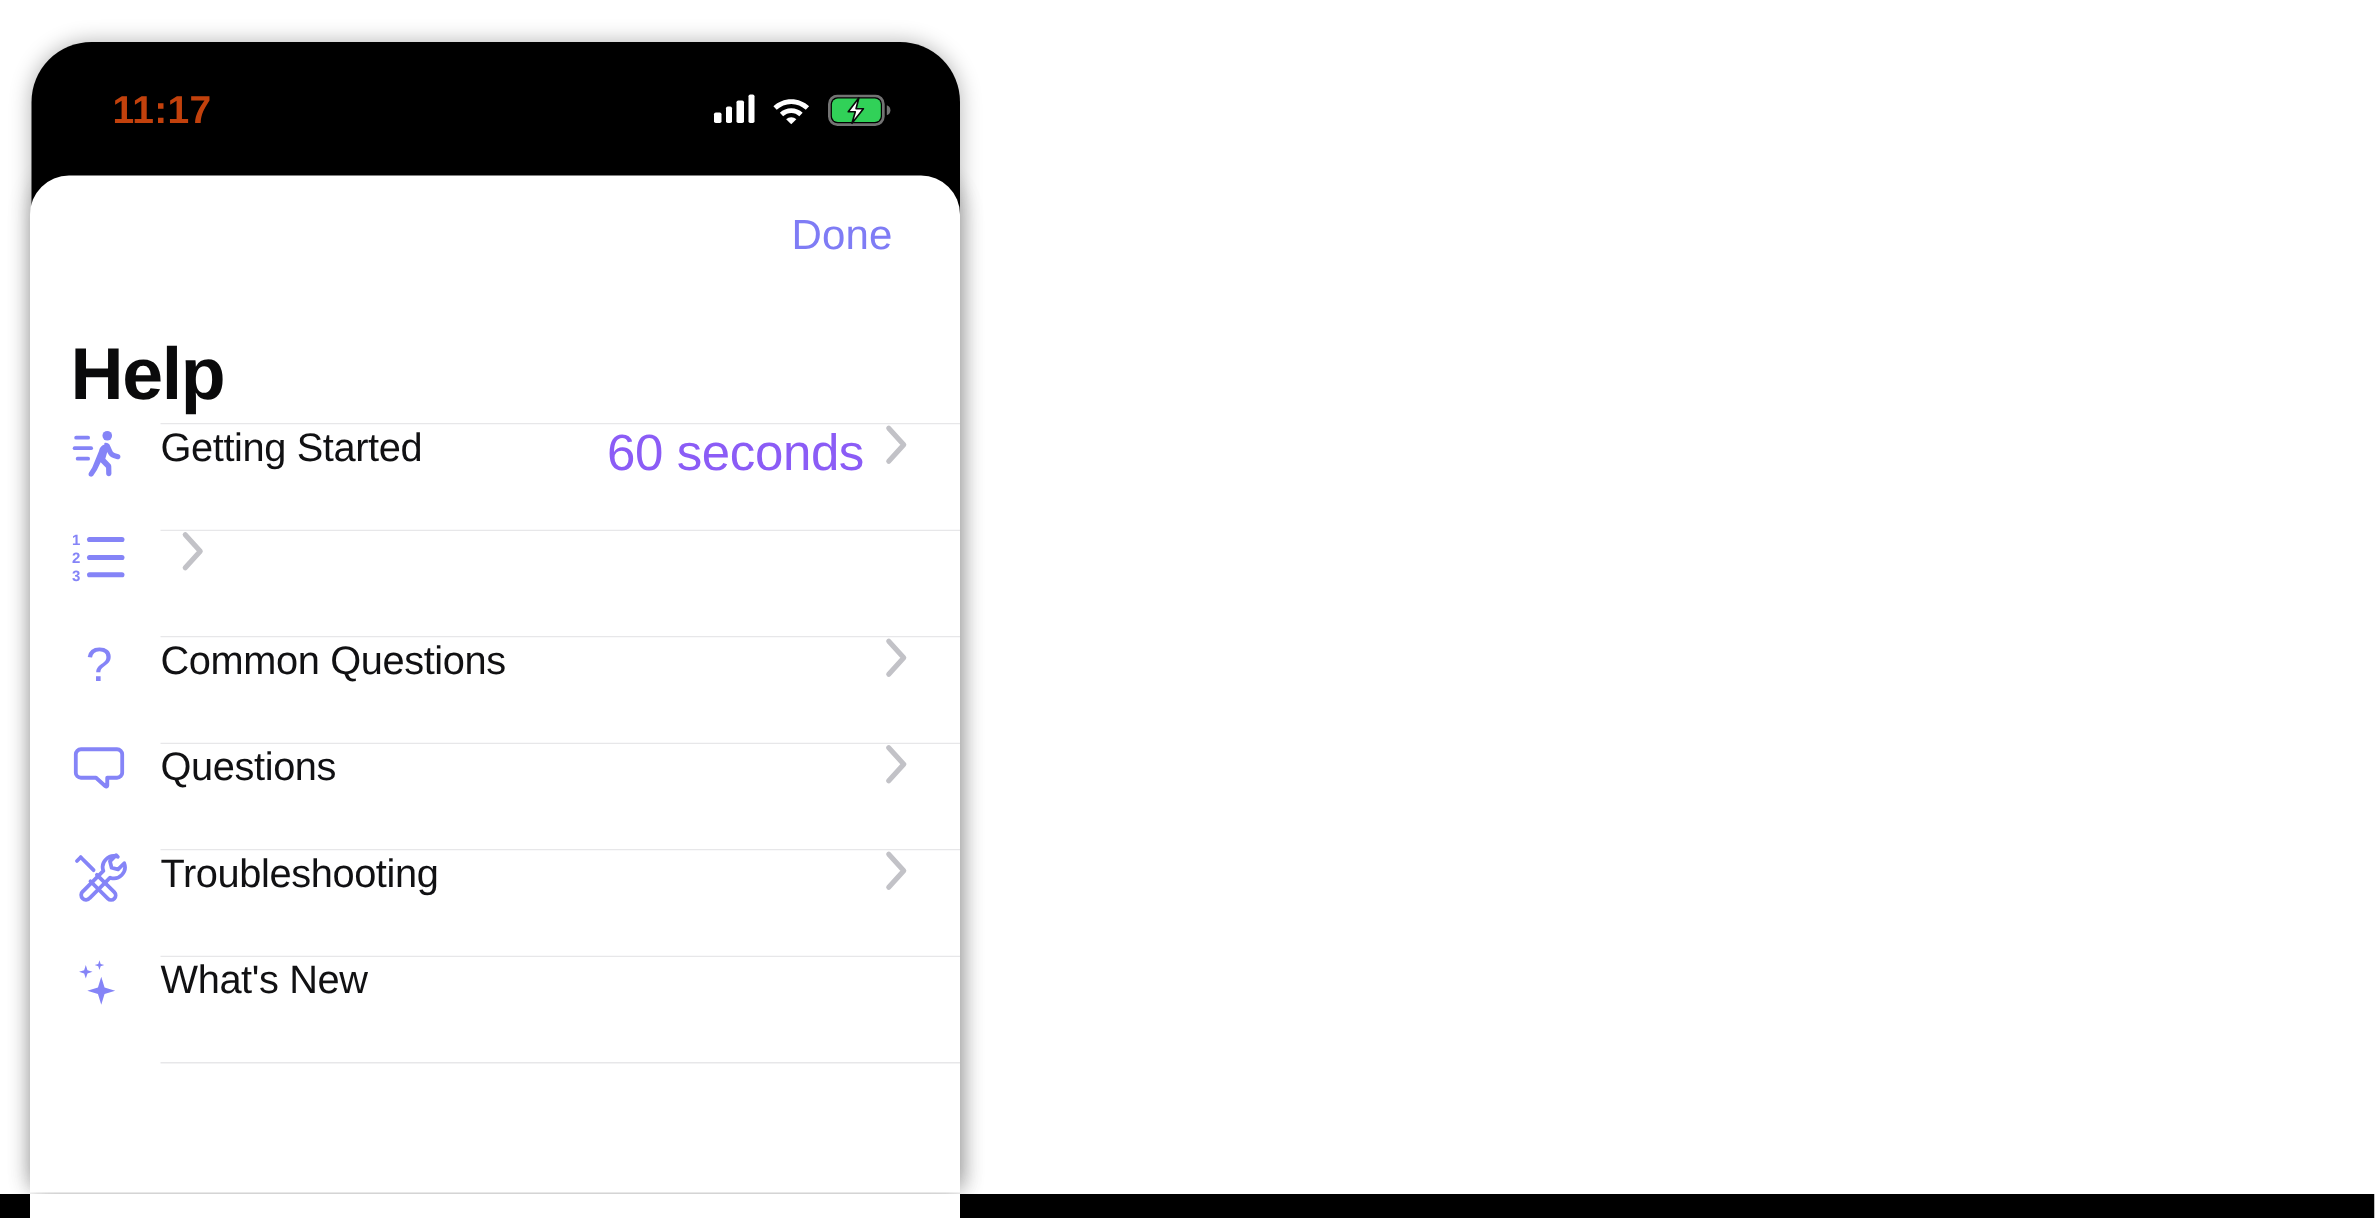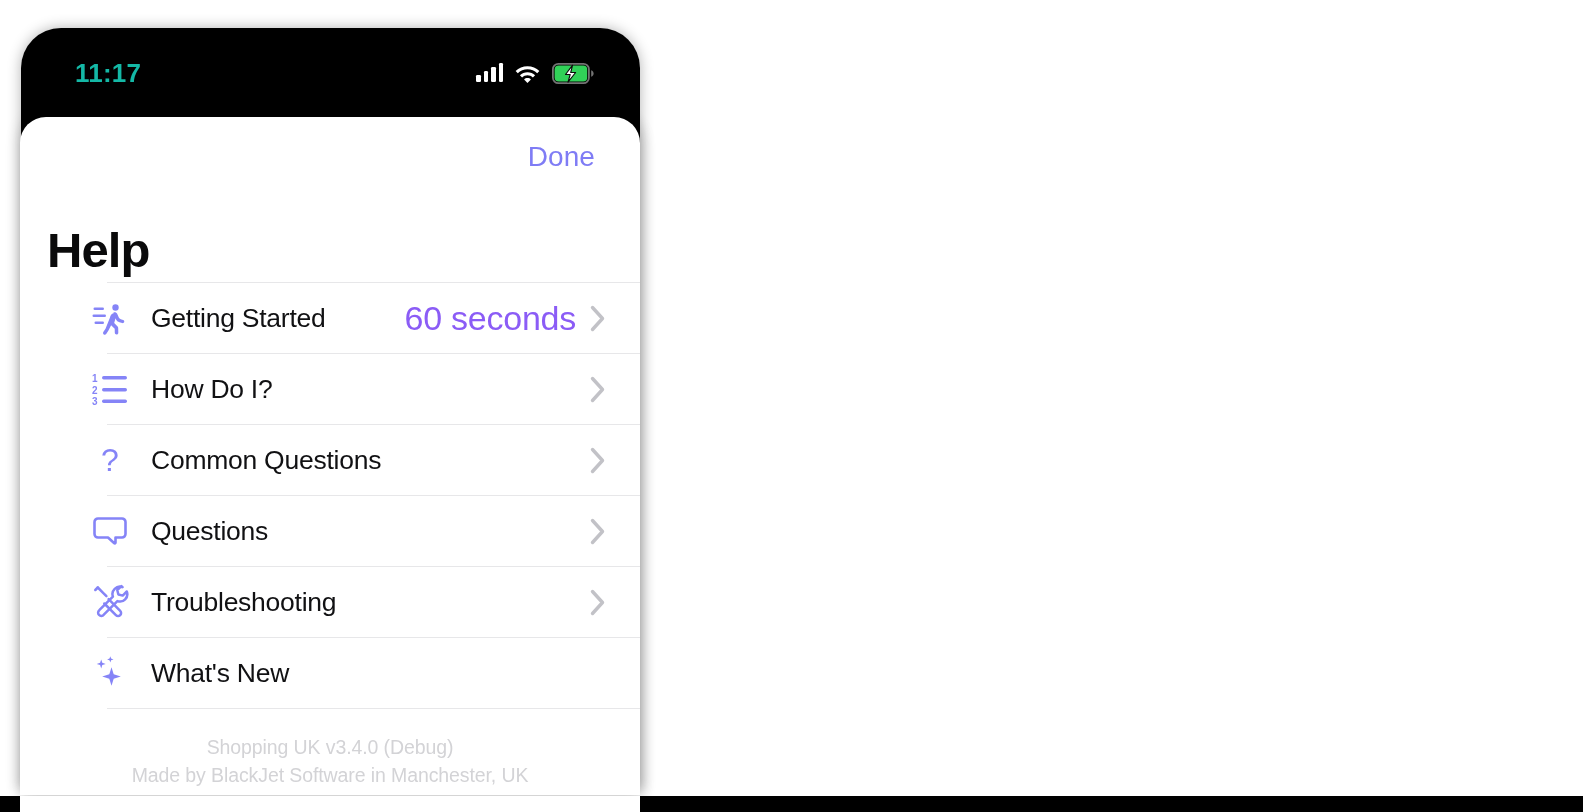--- a/index.html
+++ b/index.html
@@ -45,21 +45,21 @@
     justify-content: space-between;
     padding: 0 46px 0 54px;
     box-sizing: border-box;
     color: #ffffff;
   }
 
   .status-time {
     font-size: 26px;
     font-weight: 700;
     letter-spacing: 0.2px;
-    color: #14b8a6;
+    color: #c2410c;
     line-height: 1;
     margin-top: 4px;
   }
 
   .status-right {
     display: flex;
     align-items: center;
     gap: 11px;
     margin-top: 4px;
   }
@@ -161,24 +161,23 @@
     height: 1px;
     background: #e7e7e9;
     margin-left: 87px;
     margin-right: 0;
   }
 
   .help-row {
     position: relative;
     height: 70px;
     display: flex;
-    align-items: center;
+    align-items: flex-start;
     cursor: pointer;
     background: #ffffff;
-    margin-left: 44px;
   }
 
   .row-icon {
     width: 87px;
     min-width: 87px;
     display: flex;
     align-items: center;
     justify-content: center;
     padding-left: 4px;
     box-sizing: border-box;
@@ -327,21 +326,20 @@
               <g fill="#8584f7">
                 <text x="0" y="9.5" font-family="'Liberation Sans', sans-serif" font-size="10" font-weight="700">1</text>
                 <text x="0" y="21.5" font-family="'Liberation Sans', sans-serif" font-size="10" font-weight="700">2</text>
                 <text x="0" y="33" font-family="'Liberation Sans', sans-serif" font-size="10" font-weight="700">3</text>
                 <rect x="10" y="4" width="25" height="3.4" rx="1.7"></rect>
                 <rect x="10" y="16" width="25" height="3.4" rx="1.7"></rect>
                 <rect x="10" y="27.5" width="25" height="3.4" rx="1.7"></rect>
               </g>
             </svg>
           </div>
-          <div class="row-label">How Do I?</div>
           <div class="row-detail"></div>
           <div class="row-chevron">
             <svg class="chev" width="16" height="27" viewBox="0 0 16 27">
               <path d="M2.5 2.5L12.5 13.5L2.5 24.5" fill="none" stroke="#c2c2c7" stroke-width="3.4" stroke-linecap="round" stroke-linejoin="round"></path>
             </svg>
           </div>
         </div>
 
         <div class="row-divider"></div>
 
@@ -415,24 +413,20 @@
           </div>
           <div class="row-label">What's New</div>
           <div class="row-detail"></div>
           <div class="row-chevron"></div>
         </div>
 
         <div class="row-divider"></div>
 
       </div>
 
-      <div class="sheet-footer">
-        <div>Shopping UK v3.4.0 (Debug)</div>
-        <div>Made by BlackJet Software in Manchester, UK</div>
-      </div>
 
     </div>
   </div>
 
   <div class="bottom-bar"></div>
   <div class="bottom-bar-gap"></div>
 
 </div>
 
 </body></html>

